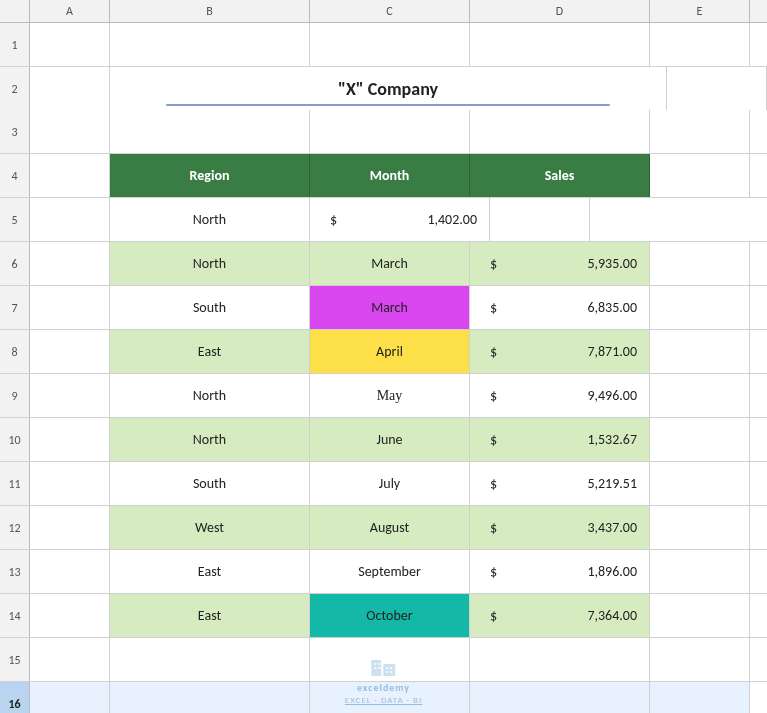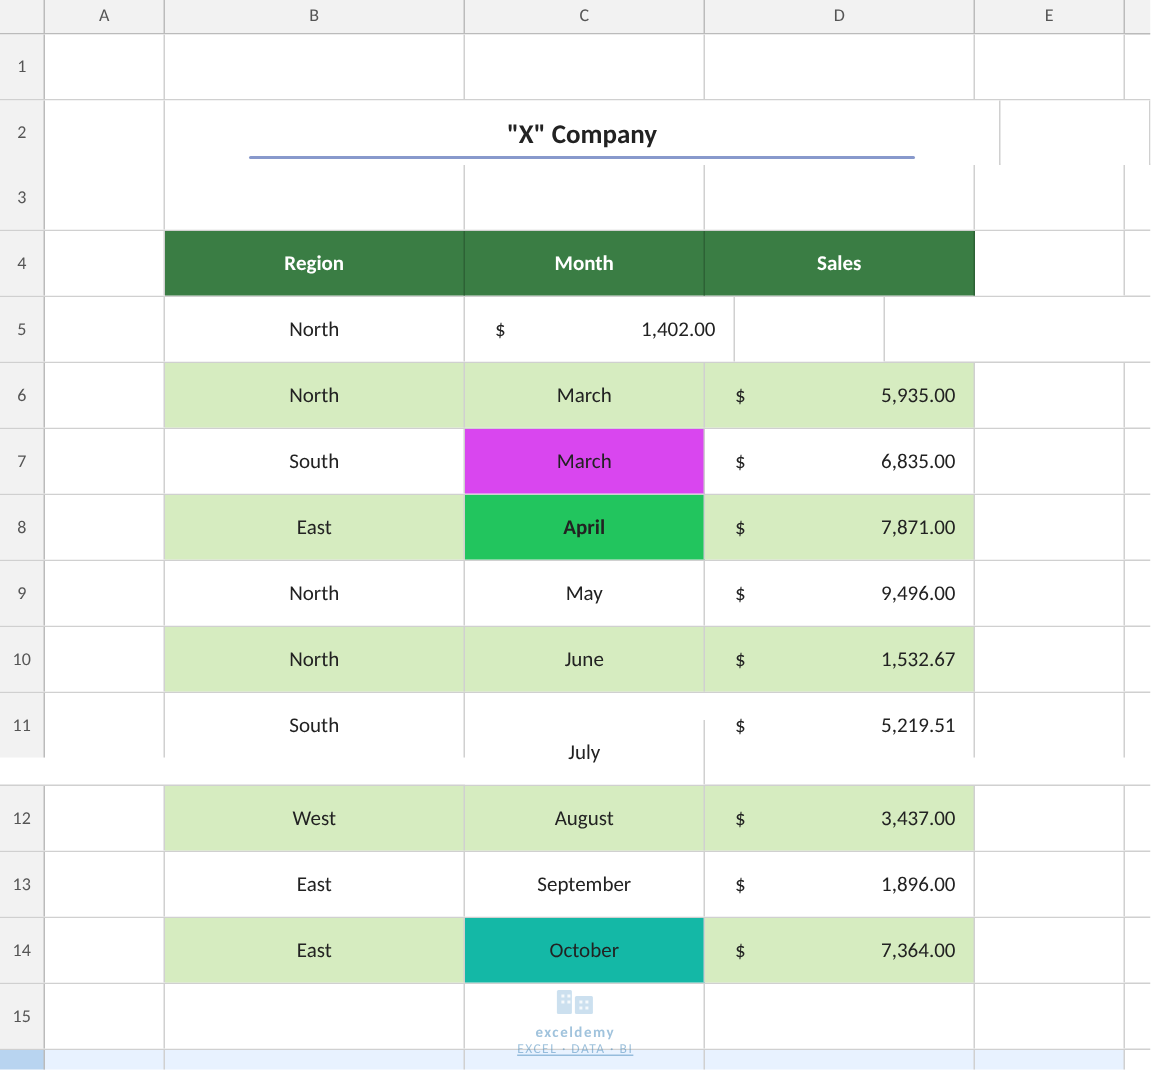--- a/index.html
+++ b/index.html
@@ -283,32 +283,32 @@
       <div class="cell cell-d sales-cell" style="background:#ffffff;">
         <span class="sales-dollar">$</span>
         <span class="sales-amount">6,835.00</span>
       </div>
       <div class="cell cell-e" style="background:#fff;"></div>
     </div>
         <div class="sheet-row row-even">
       <div class="row-num">8</div>
       <div class="cell cell-a" style="background:#fff;"></div>
       <div class="cell cell-b" style="background:#d6ecc0;">East</div>
-      <div class="cell cell-c" style="background:#22c55e;font-weight:bold;">April</div>
+      <div class="cell cell-c" style="background:#fde047;">April</div>
       <div class="cell cell-d sales-cell" style="background:#d6ecc0;">
         <span class="sales-dollar">$</span>
         <span class="sales-amount">7,871.00</span>
       </div>
       <div class="cell cell-e" style="background:#fff;"></div>
     </div>
         <div class="sheet-row row-odd">
       <div class="row-num">9</div>
       <div class="cell cell-a" style="background:#fff;"></div>
       <div class="cell cell-b" style="background:#ffffff;">North</div>
-      <div class="cell cell-c" style="background:#ffffff;">May</div>
+      <div class="cell cell-c" style="background:#ffffff;font-family:Liberation Serif, serif;">May</div>
       <div class="cell cell-d sales-cell" style="background:#ffffff;">
         <span class="sales-dollar">$</span>
         <span class="sales-amount">9,496.00</span>
       </div>
       <div class="cell cell-e" style="background:#fff;"></div>
     </div>
         <div class="sheet-row row-even">
       <div class="row-num">10</div>
       <div class="cell cell-a" style="background:#fff;"></div>
       <div class="cell cell-b" style="background:#d6ecc0;">North</div>
@@ -316,21 +316,21 @@
       <div class="cell cell-d sales-cell" style="background:#d6ecc0;">
         <span class="sales-dollar">$</span>
         <span class="sales-amount">1,532.67</span>
       </div>
       <div class="cell cell-e" style="background:#fff;"></div>
     </div>
         <div class="sheet-row row-odd">
       <div class="row-num">11</div>
       <div class="cell cell-a" style="background:#fff;"></div>
       <div class="cell cell-b" style="background:#ffffff;">South</div>
-      <div class="cell cell-c" style="background:#ffffff;margin-top:18px;">July</div>
+      <div class="cell cell-c" style="background:#ffffff;">July</div>
       <div class="cell cell-d sales-cell" style="background:#ffffff;">
         <span class="sales-dollar">$</span>
         <span class="sales-amount">5,219.51</span>
       </div>
       <div class="cell cell-e" style="background:#fff;"></div>
     </div>
         <div class="sheet-row row-even">
       <div class="row-num">12</div>
       <div class="cell cell-a" style="background:#fff;"></div>
       <div class="cell cell-b" style="background:#d6ecc0;">West</div>

